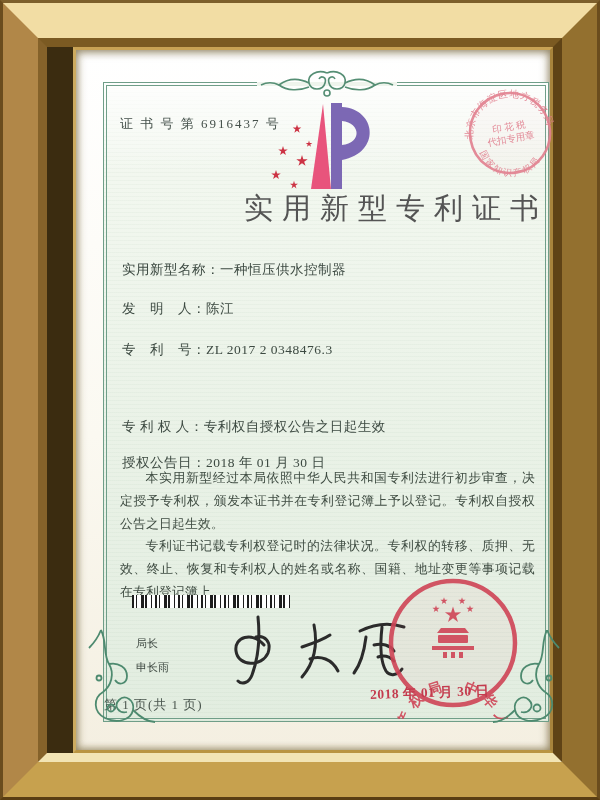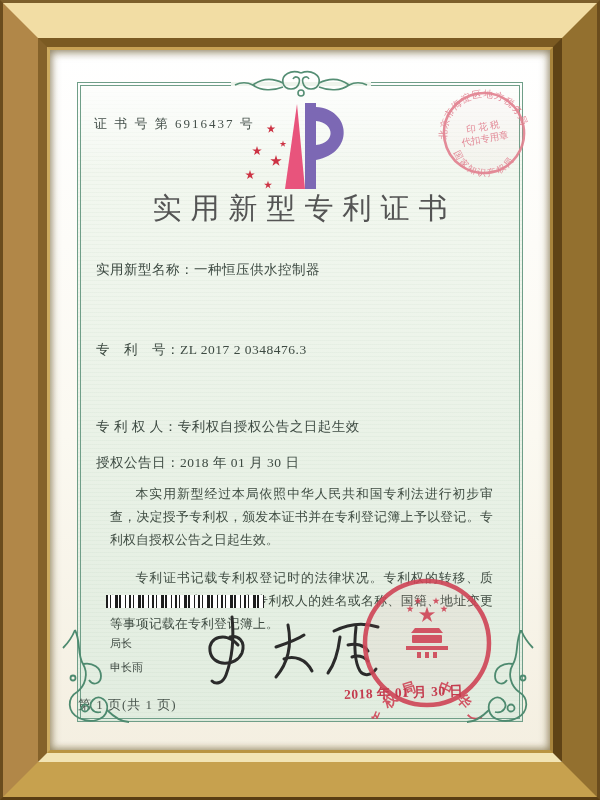--- a/index.html
+++ b/index.html
@@ -4,43 +4,43 @@
 <style>
   html,body{margin:0;padding:0;}
   body{width:600px;height:800px;overflow:hidden;background:#3b2c10;
        font-family:"Liberation Serif","DejaVu Serif",serif;}
   
   .frame1{box-sizing:border-box;width:600px;height:800px;
           border:3px solid;border-color:#7d5f2b #6a4c1d #5a3e13 #6a4c1d;}
   .frame2{box-sizing:border-box;width:100%;height:100%;
           border:35px solid;border-color:#f2dda4 #93702f #c7a14e #b18748;}
   .frame3{box-sizing:border-box;width:100%;height:100%;
-          border:9px solid;border-color:#7b5a22 #5f4316 #f2e4b4 #85622a;}
+          border:9px solid;border-color:#7b5a22 #5f4316 #f2e4b4 #85622a;padding-left:26px;}
   .frame4{box-sizing:border-box;width:100%;height:100%;
           border:3px solid;border-color:#c8a255 #a8843c #b99441 #cdab60;}
   
   .mat{position:relative;width:100%;height:100%;
        background:linear-gradient(180deg,#ffffff, #fbf9f1 55%, #f4efe1);
        box-shadow:inset 0 3px 9px rgba(90,70,20,.40), inset 0 -2px 6px rgba(90,70,20,.18),
                   inset 3px 0 8px rgba(90,70,20,.22), inset -3px 0 8px rgba(90,70,20,.22);}
   
   .cert{position:absolute;left:27px;top:32px;width:446px;height:640px;box-sizing:border-box;
         border:1px solid #6f9e88;outline:1px solid #6f9e88;outline-offset:-4px;
         background:
           linear-gradient(180deg, rgba(255,255,255,.85), rgba(255,255,255,0) 14%),
           repeating-linear-gradient(0deg, rgba(110,150,120,.05) 0 1px, rgba(0,0,0,0) 1px 4px),
           linear-gradient(180deg,#f5f9f2,#eaf2e7 55%,#e2ede0);}
   .abs{position:absolute;}
   .cert-no{left:16px;top:32px;font-size:13px;letter-spacing:2px;color:#44504a;}
-  .title{left:0;top:106px;width:100%;text-align:center;font-size:29px;letter-spacing:9px;
+  .title{left:0;top:106px;width:100%;text-align:right;font-size:29px;letter-spacing:9px;
          color:#545454;text-indent:9px;}
   .row{left:18px;right:4px;font-size:13.5px;color:#3d4a42;letter-spacing:.5px;white-space:nowrap;}
   .row .lab{color:#3d4a42;}
   .paras{left:16px;right:13px;top:384px;}
-  .paras p{margin:16px;text-indent:2em;font-size:12.8px;line-height:1.78;color:#3f4c42;
+  .paras p{margin:0;text-indent:2em;font-size:12.8px;line-height:1.78;color:#3f4c42;
            text-align:justify;letter-spacing:.2px;}
   .barcode{left:28px;top:512px;width:158px;height:13px;background:
      repeating-linear-gradient(90deg,#1d1d1d 0 2px,#fff 2px 4px,#1d1d1d 4px 5px,#fff 5px 9px,
        #1d1d1d 9px 12px,#fff 12px 13px,#1d1d1d 13px 15px,#fff 15px 19px,#1d1d1d 19px 20px,#fff 20px 23px);}
   .signer{left:32px;top:548px;font-size:11px;color:#3b463f;line-height:24px;}
   .sig-svg{left:118px;top:528px;}
   .seal-svg{left:273px;top:484px;opacity:.9;}
   .seal-date{left:266px;top:600px;width:176px;color:#c43b4e;font-size:13.5px;font-weight:bold;
              letter-spacing:.5px;transform:rotate(-2deg);}
   .footer{left:0;bottom:7px;width:100%;text-align:left;font-size:13px;color:#4a564e;letter-spacing:1px;}
@@ -95,20 +95,23 @@
          <use href="#star" transform="translate(35,62) scale(.6)" fill="#cc3344"></use>
          <use href="#star" transform="translate(9,76) scale(.5)" fill="#cc3344"></use>
          <use href="#star" transform="translate(27,86) scale(.42)" fill="#cc3344"></use>
        </svg>
 
        <div class="abs title">实用新型专利证书</div>
 
        <div class="abs row" style="top:178px">
          <span class="lab">实用新型名称：</span><span>一种恒压供水控制器</span>
        </div>
+       <div class="abs row" style="top:217px">
+         <span class="lab">发　明　人：</span><span>陈江</span>
+       </div>
        <div class="abs row" style="top:258px">
          <span class="lab">专　利　号：</span><span>ZL 2017 2 0348476.3</span>
        </div>
        <div class="abs row" style="top:335px">
          <span class="lab">专 利 权 人：</span><span>专利权自授权公告之日起生效</span>
        </div>
        <div class="abs row" style="top:371px">
          <span class="lab">授权公告日：</span><span>2018 年 01 月 30 日</span>
        </div>
 

